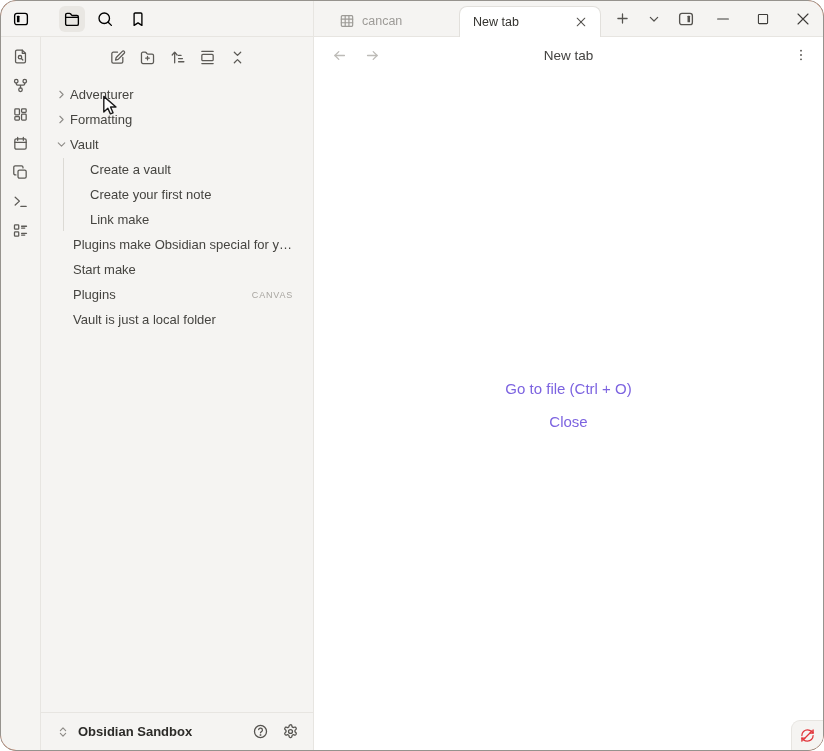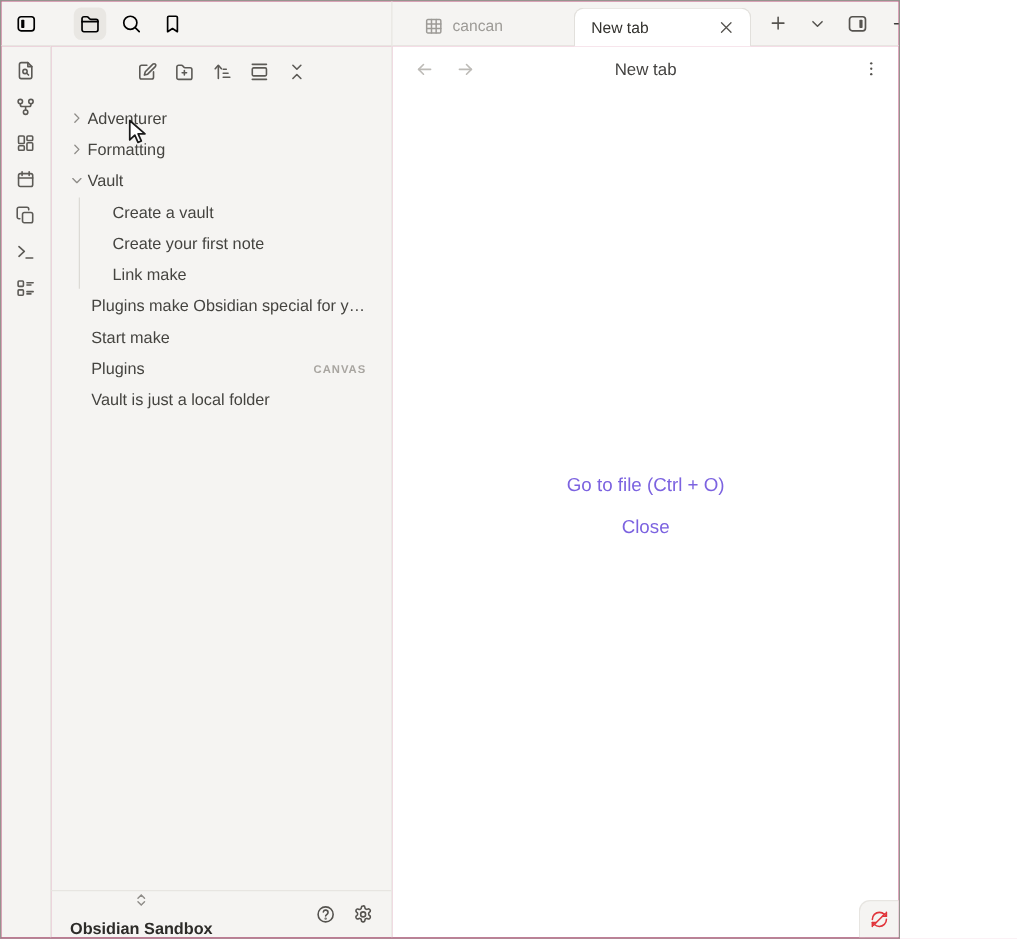--- a/index.html
+++ b/index.html
@@ -1,20 +1,20 @@
 <!DOCTYPE html>
 <html style="--accent: #7c63e0; --sync: #e1353b; --bg2: #f5f4f2; --line: #e7e5e1;"><head>
 <meta charset="utf-8">
 <style>
   html,body{margin:0;padding:0;background:#ffffff;}
   *{box-sizing:border-box;}
   .window{
-    width:720px;height:751px;
-    border:1px solid #96938e;border-radius:0;overflow:hidden;
-    display:flex;flex-direction:column;background:#be185d;position:relative;
+    width:824px;height:751px;
+    border:1px solid #96938e;border-radius:16px;overflow:hidden;
+    display:flex;flex-direction:column;background:#c2410c;position:relative;
     font-family:"Liberation Sans",sans-serif;
     -webkit-font-smoothing:antialiased;
   }
   svg{display:block;}
   .icon-btn{display:flex;align-items:center;justify-content:center;border-radius:6px;flex:none;}
 
   
   .titlebar{height:36px;flex:none;display:flex;background:var(--bg2);}
   .titlebar-left{width:313px;flex:none;display:flex;align-items:center;gap:7px;
     padding-left:7px;border-right:1px solid var(--line);border-bottom:1px solid var(--line);}
@@ -47,25 +47,25 @@
   .nav-header{height:32px;flex:none;display:flex;align-items:center;justify-content:center;gap:6px;margin-top:4px;}
   .nav-header .icon-btn{width:24px;height:24px;color:#5c5a56;}
   .nav-files{flex:1;overflow:hidden;padding-top:9px;position:relative;}
   .tree-item{height:25px;display:flex;align-items:center;font-size:13px;color:#454440;padding-right:20px;}
   .tree-item .chev{width:15px;margin-left:14px;display:flex;align-items:center;color:#8f8d89;flex:none;}
   .tree-item .t-label{white-space:nowrap;overflow:hidden;text-overflow:ellipsis;}
   .tree-item.file{padding-left:32px;}
   .children{position:relative;text-align:right;}
   .children::before{content:"";position:absolute;left:22px;top:1px;bottom:1px;width:1px;background:#dcdad5;}
   .children .tree-item{padding-left:49px;}
-  .canvas-badge{margin-left:auto;font-size:9px;font-weight:700;letter-spacing:.8px;color:#a8a5a0;}
+  .canvas-badge{margin-left:auto;font-size:9px;font-weight:400;letter-spacing:.8px;color:#a8a5a0;}
 
   .vault-footer{flex:none;height:38px;border-top:1px solid var(--line);display:flex;align-items:center;
     gap:8px;padding:0 11px 0 15px;}
-  .vault-switcher{display:flex;align-items:center;gap:8px;min-width:0;flex-direction:column;}
+  .vault-switcher{display:flex;align-items:center;gap:8px;min-width:0;}
   .vault-name{font-size:13px;font-weight:700;color:#2c2b28;white-space:nowrap;}
   .vault-footer .right{margin-left:auto;display:flex;align-items:center;gap:6px;}
   .vault-footer .icon-btn{width:24px;height:24px;color:#55534f;}
   .vault-chevrons{color:#8f8d89;}
 
   
   .main{flex:1;background:#fff;display:flex;flex-direction:column;position:relative;min-width:0;}
   .view-header{height:36px;flex:none;display:flex;align-items:center;padding:0 10px 0 13px;position:relative;}
   .nav-arrows{display:flex;align-items:center;gap:9px;color:#bdbbb7;z-index:1;}
   .nav-arrows .icon-btn{width:24px;height:24px;}

